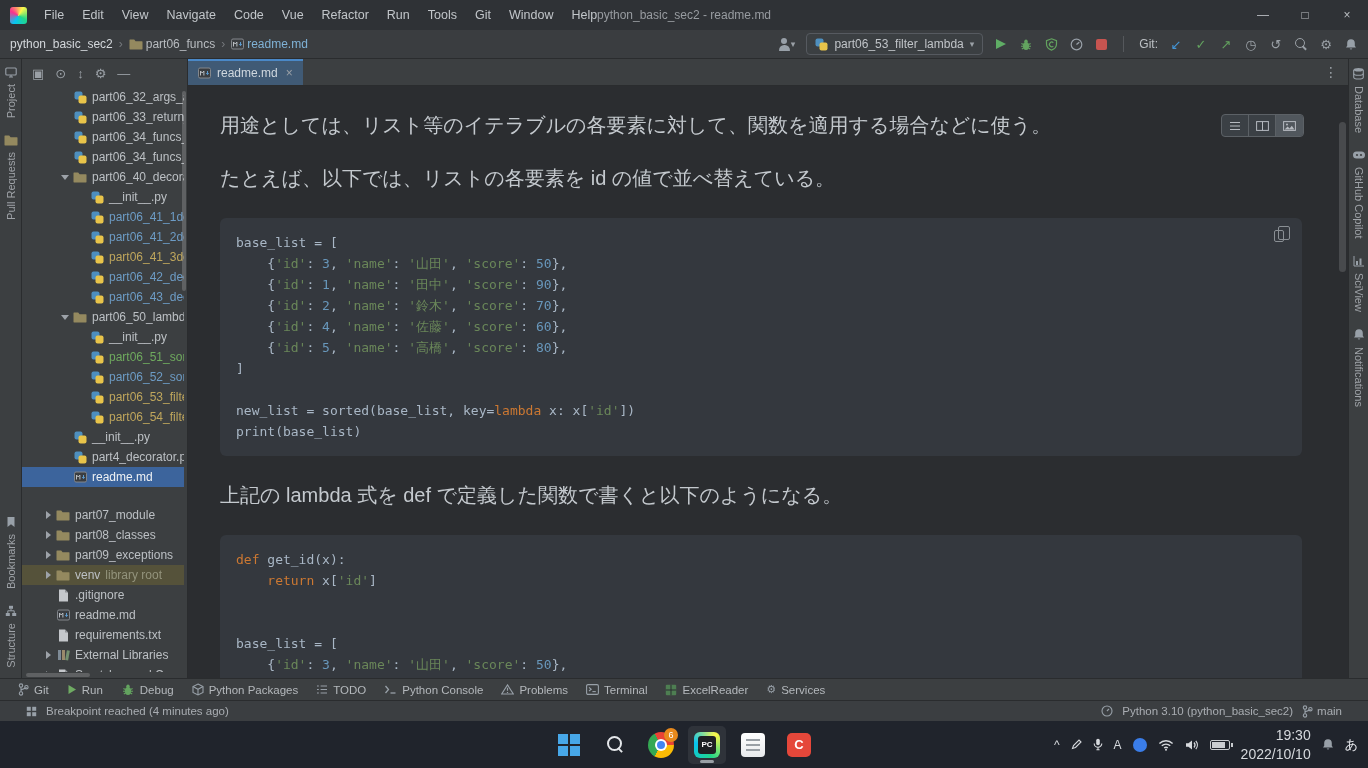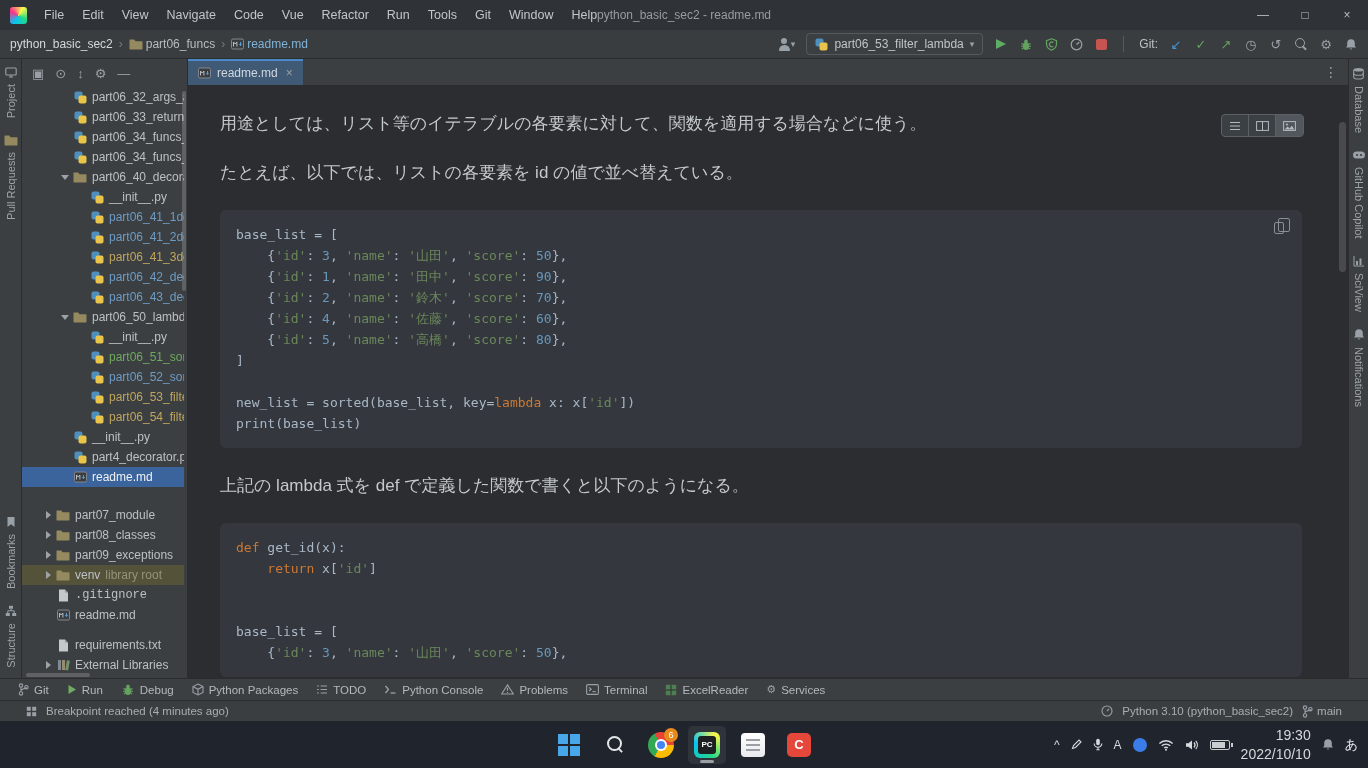--- a/index.html
+++ b/index.html
@@ -77,21 +77,21 @@
   .vscroll{position:absolute;top:32px;right:1px;width:4px;height:200px;background:rgba(255,255,255,.18);border-radius:2px}
   .hscroll{position:absolute;bottom:1px;left:4px;height:4px;width:64px;background:rgba(255,255,255,.18);border-radius:2px}
 
   
   .editor{flex:1;display:flex;flex-direction:column;background:#2b2d30;min-width:0}
   .tabbar{height:27px;background:#3c3f41;display:flex;align-items:stretch;border-bottom:1px solid #2a2c2e}
   .tab{display:flex;align-items:center;gap:6px;padding:0 10px;background:#405a75;border-top:2px solid #4a88c7;font-size:12px;color:#cfd7de}
   .tab-close{color:#9aa0a6;margin-left:2px}
   .tab-more{margin-left:auto;align-self:center;padding:0 10px;color:#9aa0a6;font-size:14px}
   .preview{flex:1;position:relative;overflow:hidden;padding:0 46px 0 32px}
-  .md-p{font-size:17px;color:#c4c9ce;margin:26px 0}
+  .md-p{font-size:20px;color:#c4c9ce;margin:26px 0}
   .code-block{background:#34383e;border-radius:6px;padding:14px 16px;margin:26px 0;position:relative;
     font-family:"DejaVu Sans Mono","Liberation Mono",monospace;font-size:13px;line-height:21px;color:#a9b7c6}
   .code-block.partial{margin-top:0;border-radius:0 0 6px 6px;padding-top:3px;padding-bottom:10px}
   .code-line{white-space:pre;height:21px}
   .tok-p{color:#a9b7c6}.tok-k{color:#cc7832}.tok-n{color:#6897bb}.tok-s{color:#6a8759}
   .copy-btn{position:absolute;top:12px;right:18px;width:10px;height:12px;border:1px solid #8a8f94;border-radius:2px}
   .copy-btn::before{content:'';position:absolute;top:-5px;left:3px;width:10px;height:12px;border:1px solid #8a8f94;border-radius:2px}
   .view-toggles{position:absolute;top:28px;right:44px;display:flex;background:#3b4045;border:1px solid #5c6166;border-radius:4px;overflow:hidden}
   .vt{width:27px;height:21px;display:flex;align-items:center;justify-content:center;border-right:1px solid #5c6166}
   .vt:last-child{border-right:none}
@@ -537,42 +537,42 @@
           <div class="tree-row venv" style="padding-left: 21px;">
             <span class="chevron collapsed"></span>
             <span class="ticon">
               <svg width="14" height="12" viewBox="0 0 14 12">
                 <path d="M1 1.5h4.2l1.4 1.7H13c.3 0 .5.2.5.5v7.3c0 .3-.2.5-.5.5H1c-.3 0-.5-.2-.5-.5V2c0-.3.2-.5.5-.5z" fill="#94895f"></path>
               </svg>
             </span>
             <span class="tlabel c-default">venv</span>
             <span class="tsub">library root</span>
           </div>
-          <div class="tree-row" style="padding-left: 21px; font-family: Liberation Mono, monospace;">
+          <div class="tree-row" style="padding-left: 21px;">
             <span class="chevron none"></span>
             <span class="ticon">
               <svg width="11" height="13" viewBox="0 0 11 13">
                 <path d="M1 0.5h6L10 3.5v9H1z" fill="#c4c7cb"></path>
                 <path d="M7 0.5l3 3H7z" fill="#8f9296"></path>
               </svg>
             </span>
             <span class="tlabel c-default">.gitignore</span>
           </div>
           <div class="tree-row" style="padding-left: 21px;">
             <span class="chevron none"></span>
             <span class="ticon">
               <svg width="13" height="12" viewBox="0 0 13 12">
                 <rect x="0.5" y="1" width="12" height="10" rx="1.5" fill="#3a3d41" stroke="#83878c"></rect>
                 <path d="M2.5 8.5V4l1.7 2 1.7-2v4.5" stroke="#b9bdc2" fill="none"></path>
                 <path d="M9.5 4v3.4M8.2 6.2l1.3 1.4 1.3-1.4" stroke="#5b9bd0" fill="none"></path>
               </svg>
             </span>
             <span class="tlabel c-default">readme.md</span>
           </div>
-          <div class="tree-row" style="padding-left: 21px; margin-top: 10px;">
+          <div class="tree-row" style="padding-left: 21px;">
             <span class="chevron none"></span>
             <span class="ticon">
               <svg width="11" height="13" viewBox="0 0 11 13">
                 <path d="M1 0.5h6L10 3.5v9H1z" fill="#c4c7cb"></path>
                 <path d="M7 0.5l3 3H7z" fill="#8f9296"></path>
               </svg>
             </span>
             <span class="tlabel c-default">requirements.txt</span>
           </div>
           <div class="tree-row" style="padding-left: 21px;">

